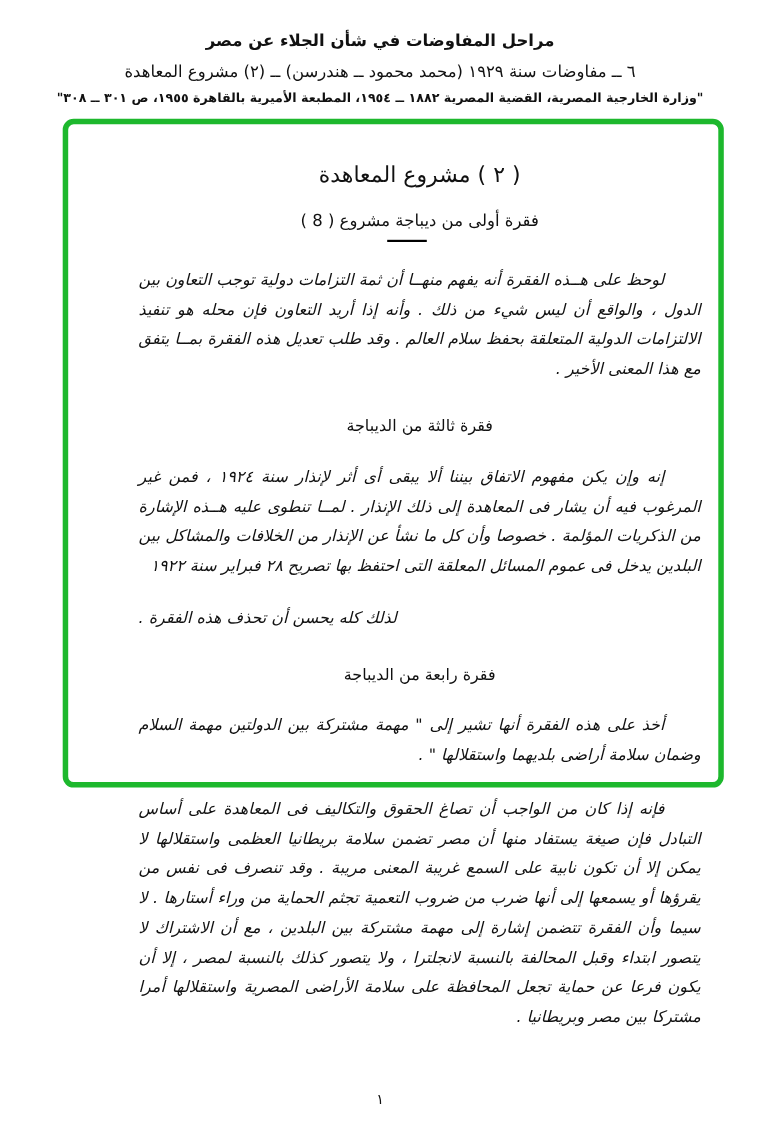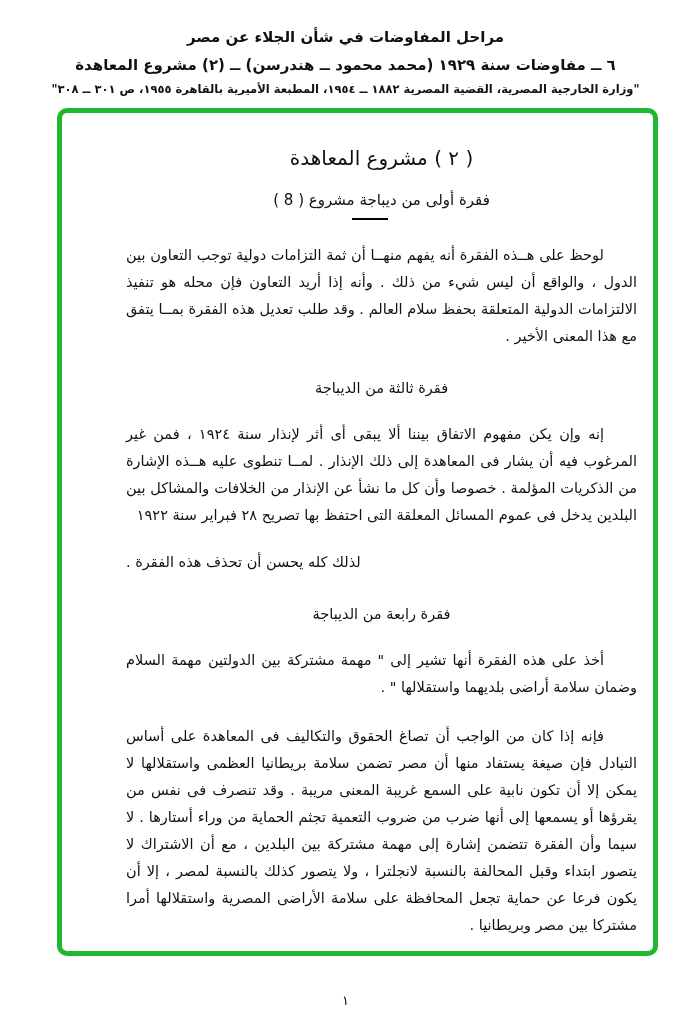--- a/index.html
+++ b/index.html
@@ -20,36 +20,36 @@
     padding-top: 27px;
     text-align: center;
   }
   .hdr-line1 {
     font-size: 15px;
     font-weight: bold;
     line-height: 20px;
   }
   .hdr-line2 {
     font-size: 15px;
-    font-weight: bold;
+    font-weight: normal;
     line-height: 20px;
     margin-top: 8px;
   }
   .hdr-line3 {
     font-size: 11.5px;
     font-weight: bold;
     line-height: 15px;
     margin-top: 7px;
   }
   .content-frame {
     position: absolute;
     left: 57px;
     top: 108px;
     width: 601px;
-    height: 848px;
+    height: 608px;
     box-sizing: border-box;
     border: 5px solid var(--frame-green, #1db82d);
     border-radius: 10px;
     padding: 16px 16px 0 64px;
   }
   .doc-title {
     text-align: center;
     font-size: 20px;
     line-height: 30px;
     margin-top: 14px;
@@ -66,20 +66,21 @@
     background: #000;
     margin: 7px auto 0;
     transform: translateX(-12px);
   }
   .para {
     font-size: 14.5px;
     line-height: 27px;
     text-align: justify;
     text-indent: 33px;
     margin: 22px 0 0 0;
+    font-style: italic;
   }
   .para.single-line {
     text-align: left;
     text-indent: 55px;
     margin-top: 20px;
   }
   .sec-heading {
     font-size: 14.5px;
     font-weight: normal;
     text-align: center;

